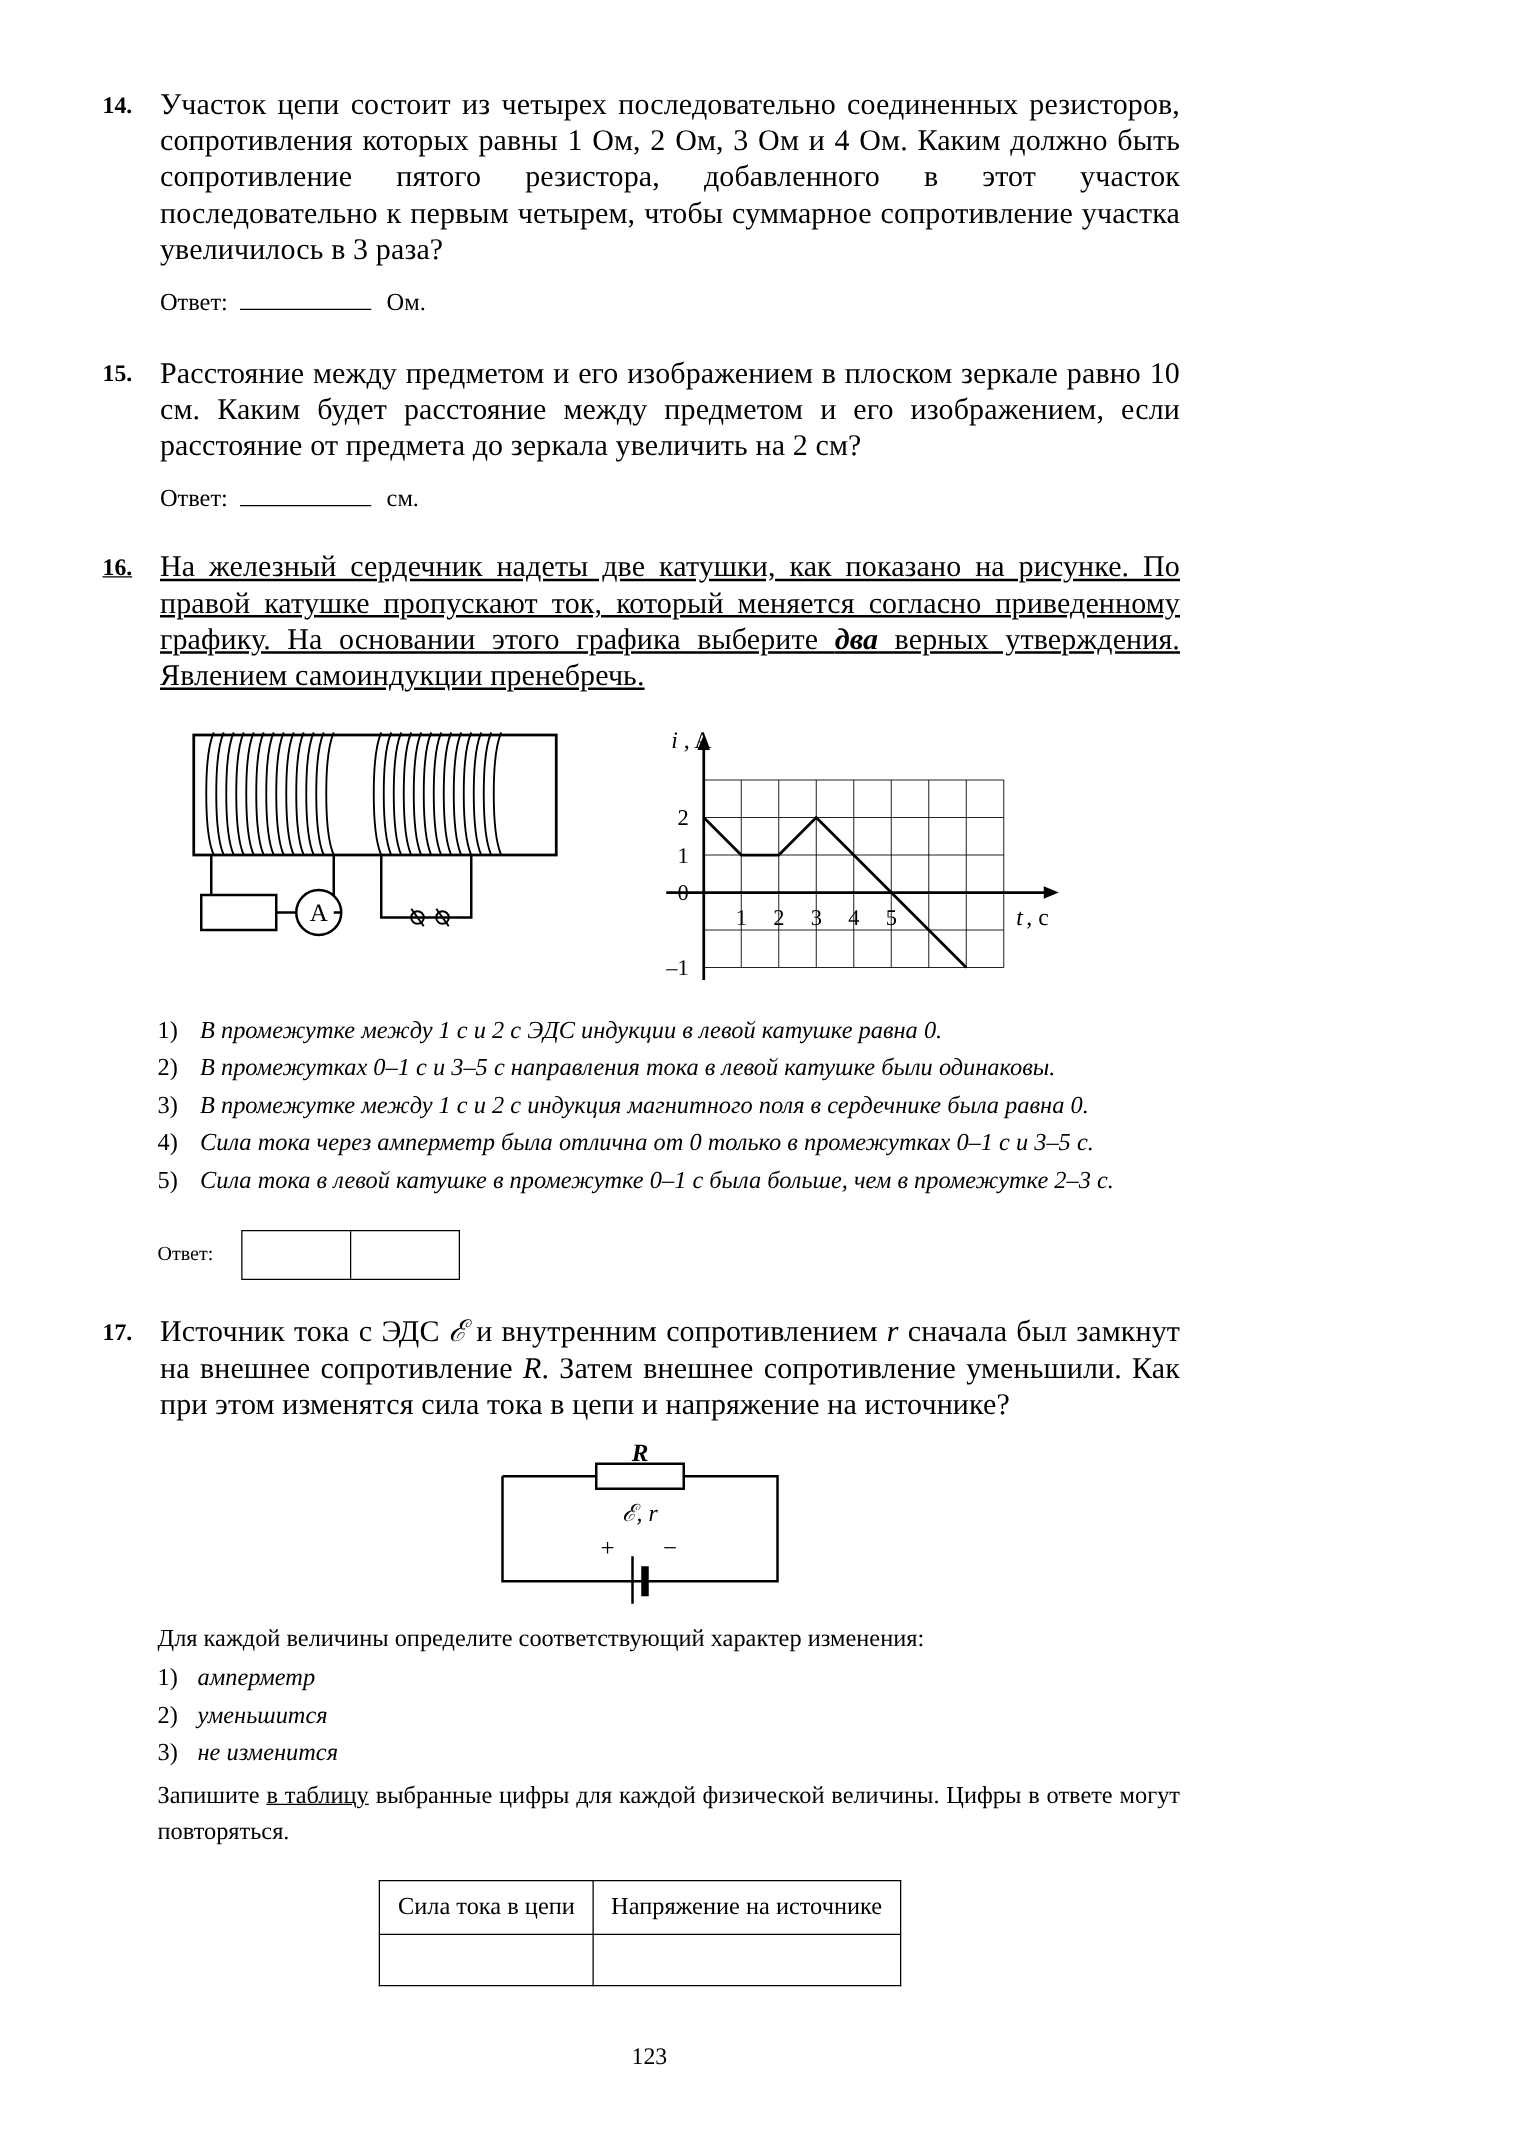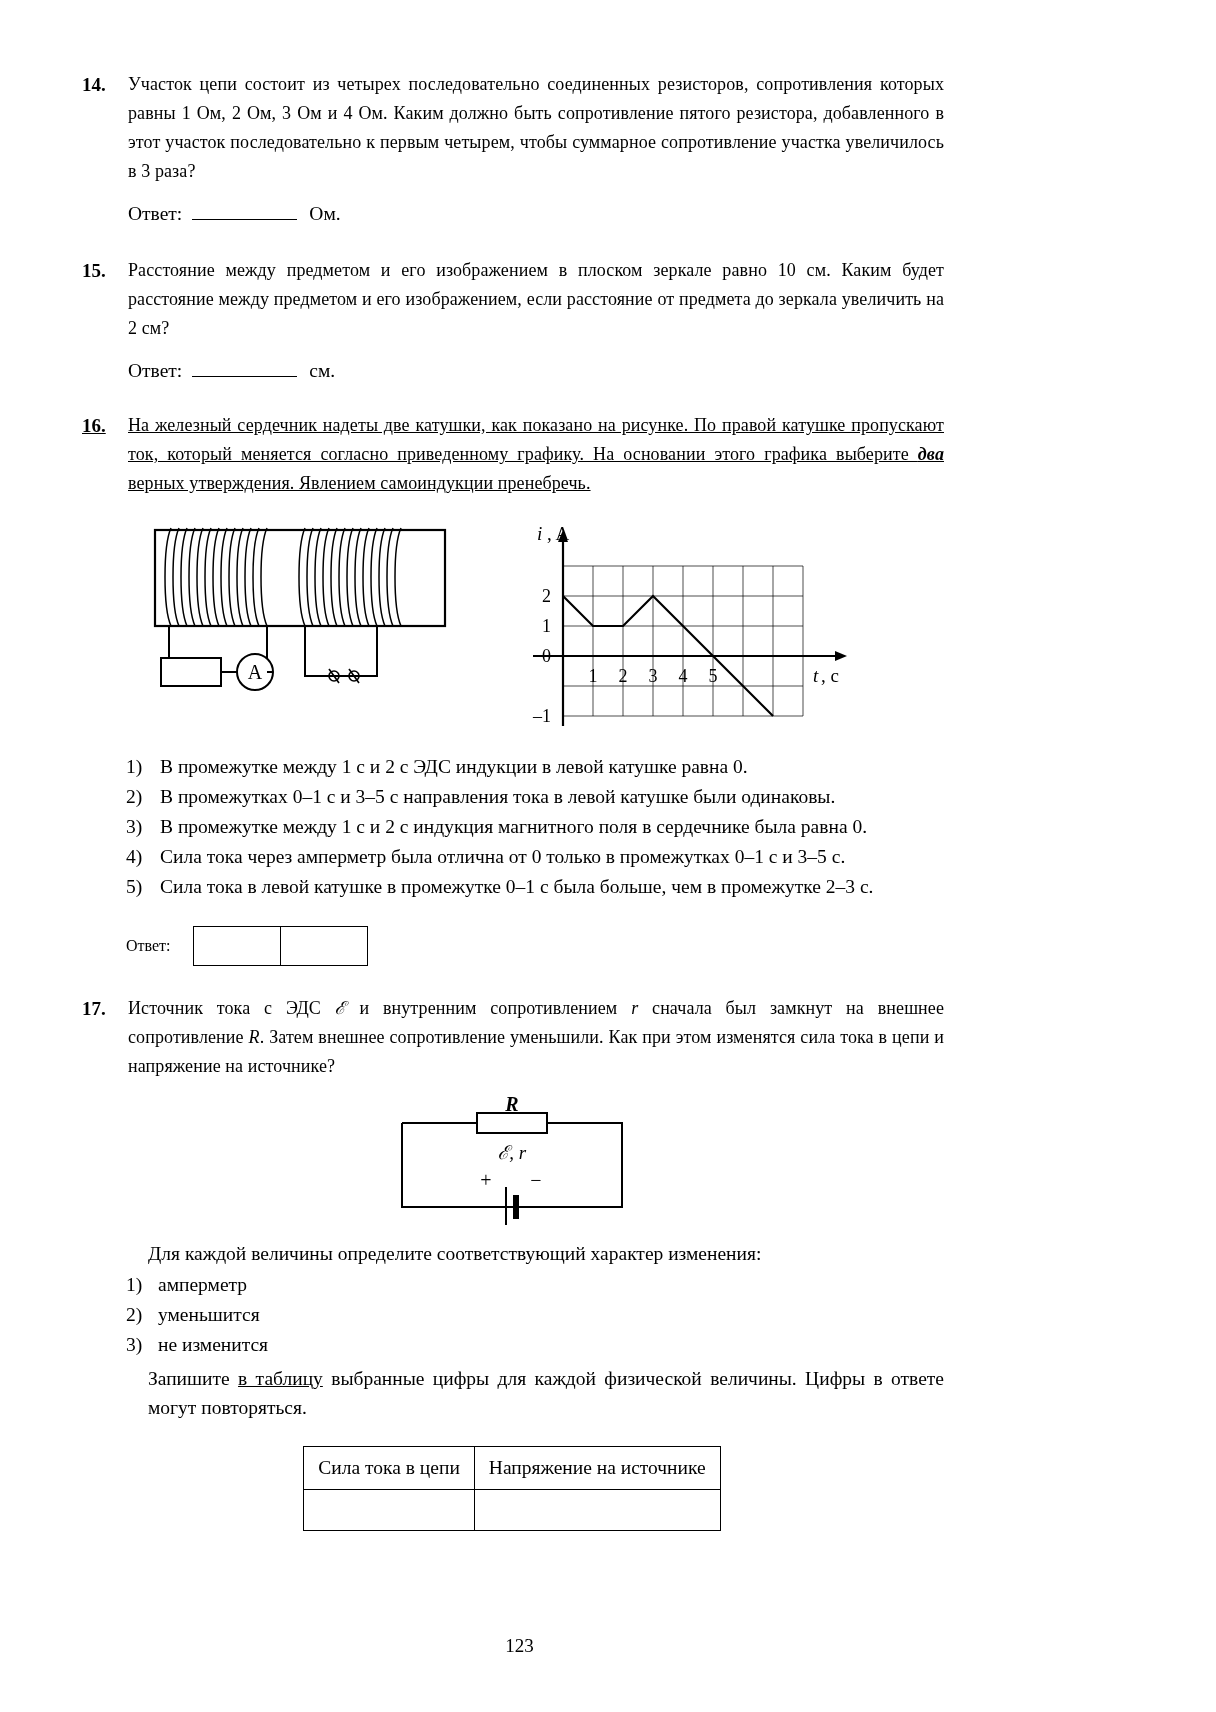--- a/index.html
+++ b/index.html
@@ -35,21 +35,21 @@
     font-weight: bold;
     font-size: 19px;
     line-height: 29px;
     text-align: left;
     padding-left: 2px;
   }
   .task-body {
     flex: 1;
   }
   .ptext {
-    font-size: 18px;
+    font-size: 24px;
     line-height: 29px;
     text-align: justify;
     text-align-last: left;
     letter-spacing: 0.1px;
   }
   .ptext.just-full { text-align: justify; }
 
   .answer-line {
     margin: 14px 0 10px 0;
     font-size: 19.5px;
@@ -77,21 +77,21 @@
   }
   .opt {
     display: flex;
     font-size: 19.5px;
     line-height: 30px;
   }
   .opt-num {
     width: 34px;
     min-width: 34px;
   }
-  .opt-text { flex: 1; }
+  .opt-text { flex: 1; font-style: italic; }
 
   
   .fig-row {
     display: flex;
     align-items: flex-start;
     justify-content: center;
     margin: 18px 0 4px 0;
     gap: 40px;
   }
 
@@ -133,21 +133,21 @@
   table.ans-table tr.empty td { height: 34px; }
 
   .sub-list {
     margin-left: 46px;
   }
   .sub-list .opt-num { width: 32px; min-width: 32px; }
 
   .plain {
     font-size: 19.5px;
     line-height: 29px;
-    margin-left: 68px;
+    margin-left: 46px;
   }
   .plain.justified { text-align: justify; }
 
   .underline { text-decoration: underline; }
   .ital { font-style: italic; }
   .bold { font-weight: bold; }
 
   .page-num {
     position: absolute;
     left: 0;

